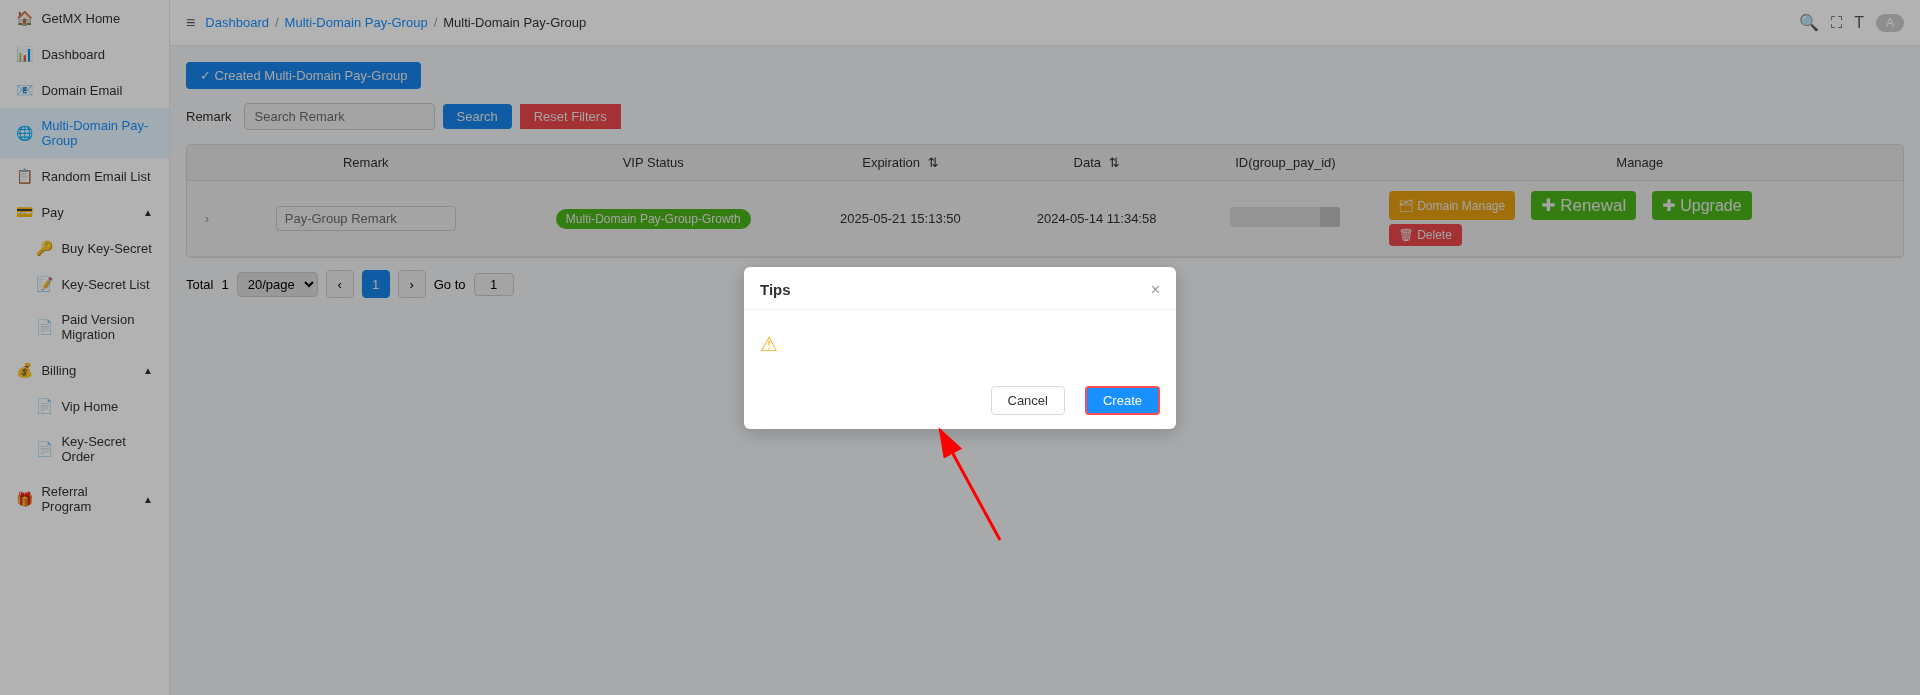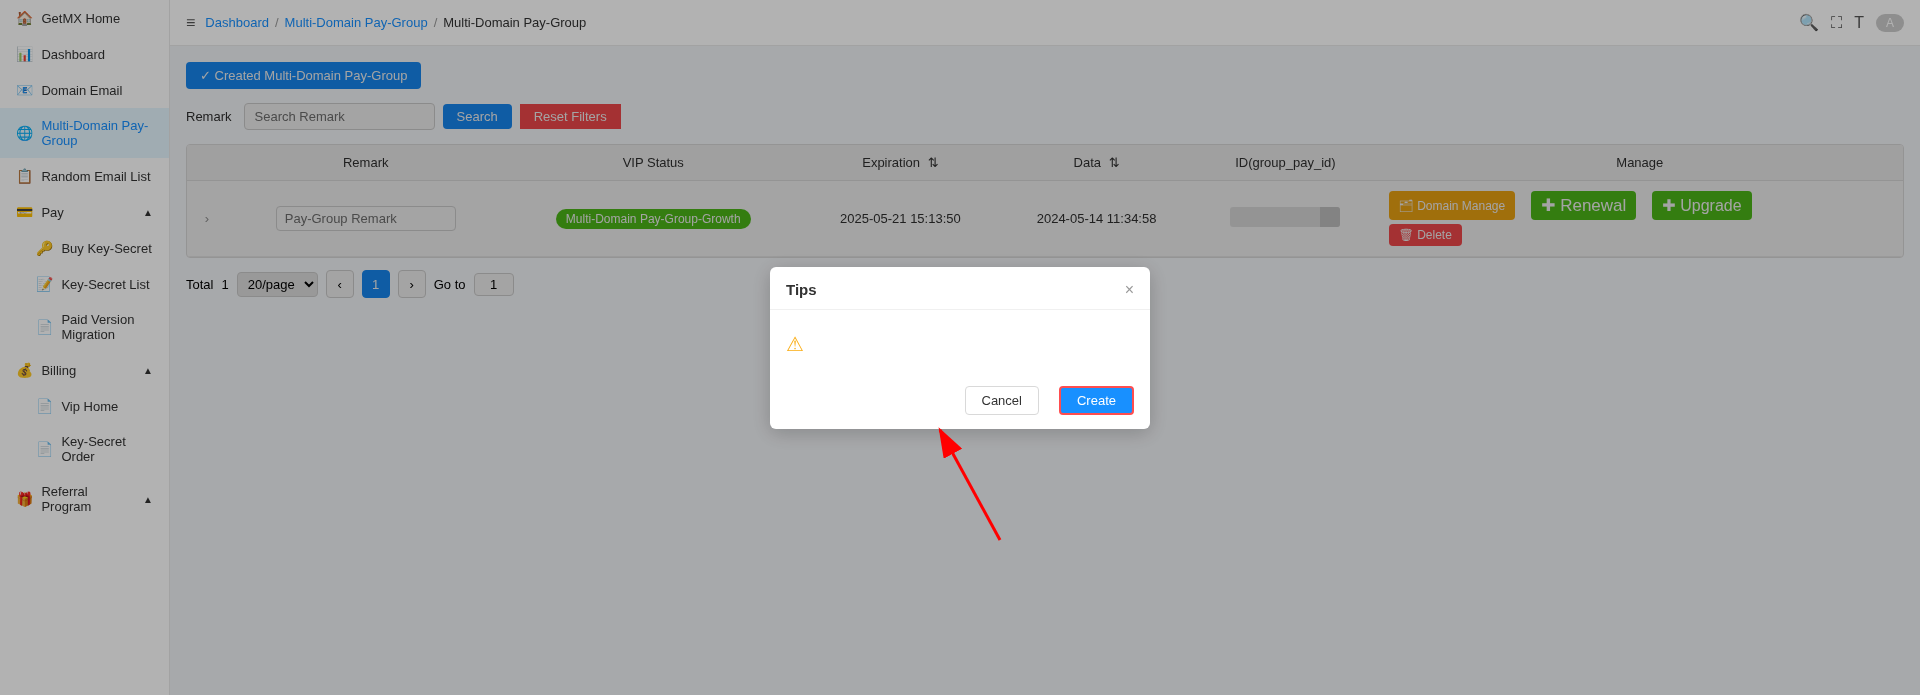--- a/index.html
+++ b/index.html
@@ -56,21 +56,21 @@
 
     
     .pagination { display: flex; align-items: center; gap: 8px; padding: 12px 0; font-size: 13px; }
     .page-select { border: 1px solid #d9d9d9; border-radius: 4px; padding: 3px 6px; font-size: 13px; }
     .page-btn { border: 1px solid #d9d9d9; background: #fff; width: 28px; height: 28px; border-radius: 4px; cursor: pointer; font-size: 13px; display: flex; align-items: center; justify-content: center; }
     .page-btn.active { background: #1890ff; color: #fff; border-color: #1890ff; }
     .page-input { border: 1px solid #d9d9d9; border-radius: 4px; padding: 3px 6px; width: 40px; font-size: 13px; text-align: center; }
 
     
     .overlay { position: fixed; top: 0; left: 0; right: 0; bottom: 0; background: rgba(0,0,0,0.3); z-index: 100; display: flex; align-items: center; justify-content: center; }
-    .modal { background: #fff; border-radius: 6px; width: 380px; box-shadow: 0 4px 20px rgba(0,0,0,0.2); z-index: 101; }
+    .modal { background: #fff; border-radius: 6px; width: 432px; box-shadow: 0 4px 20px rgba(0,0,0,0.2); z-index: 101; }
     .modal-header { padding: 14px 16px 10px; display: flex; justify-content: space-between; align-items: center; border-bottom: 1px solid #f0f0f0; }
     .modal-title { font-size: 15px; font-weight: 600; color: #333; }
     .modal-close { cursor: pointer; color: #999; font-size: 16px; }
     .modal-body { padding: 20px 16px; display: flex; align-items: flex-start; gap: 10px; }
     .warning-icon { color: #faad14; font-size: 20px; margin-top: 2px; }
     .modal-text { font-size: 13px; color: #333; line-height: 1.6; }
     .modal-footer { padding: 10px 16px 14px; display: flex; justify-content: flex-end; gap: 20px; }
     .btn-cancel { background: #fff; color: #333; border: 1px solid #d9d9d9; padding: 5px 16px; border-radius: 4px; font-size: 13px; cursor: pointer; }
     .btn-create { background: #1890ff; color: #fff; border: none; padding: 5px 16px; border-radius: 4px; font-size: 13px; cursor: pointer; font-weight: 500; }
     .btn-create-outline { border: 2px solid #ff4d4f; }

